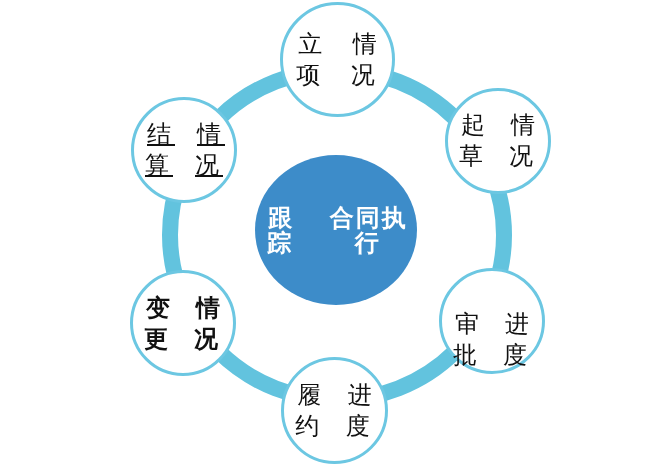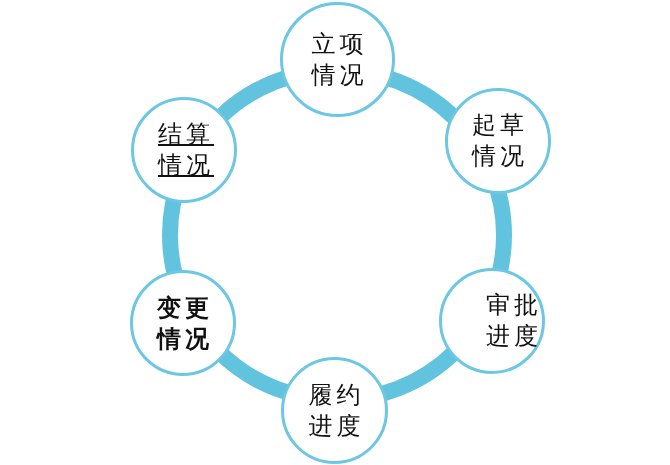--- a/index.html
+++ b/index.html
@@ -24,21 +24,21 @@
   .ring-ellipse {
     fill: none;
     stroke: var(--ring, #62c3de);
     stroke-width: 16px;
   }
   .node {
     position: absolute;
     box-sizing: border-box;
     border-radius: 50%;
     display: flex;
-    flex-direction: column;
+    flex-direction: row;
     align-items: center;
     justify-content: center;
     text-align: center;
   }
   .outer-node {
     background: var(--node-fill, #ffffff);
     border: 3px solid var(--node-border, #6cc7e2);
     color: var(--node-text, #111111);
     font-size: 24px;
     line-height: 31px;
@@ -99,14 +99,18 @@
   <div class="node outer-node pos-bottomleft">
     <span class="line">变更</span>
     <span class="line">情况</span>
   </div>
 
   <div class="node outer-node pos-topleft">
     <span class="line">结算</span>
     <span class="line">情况</span>
   </div>
 
+  <div class="node center-node">
+    <span class="line">跟踪</span>
+    <span class="line">合同执行</span>
+  </div>
 
 </div>
 
 </body></html>

